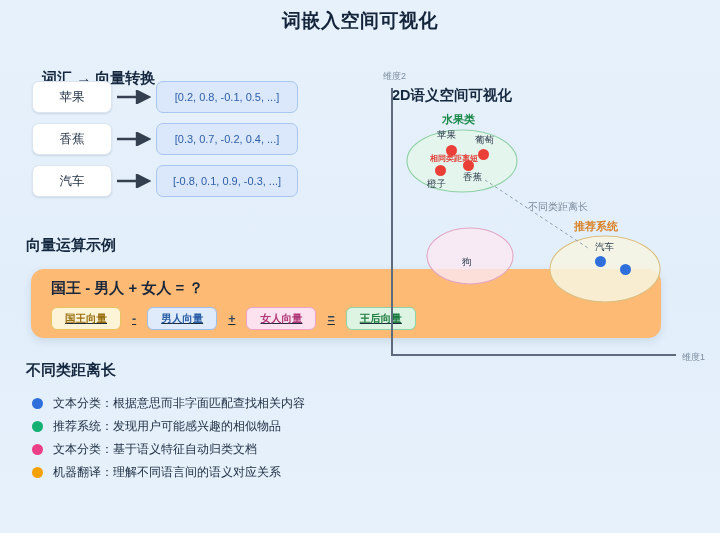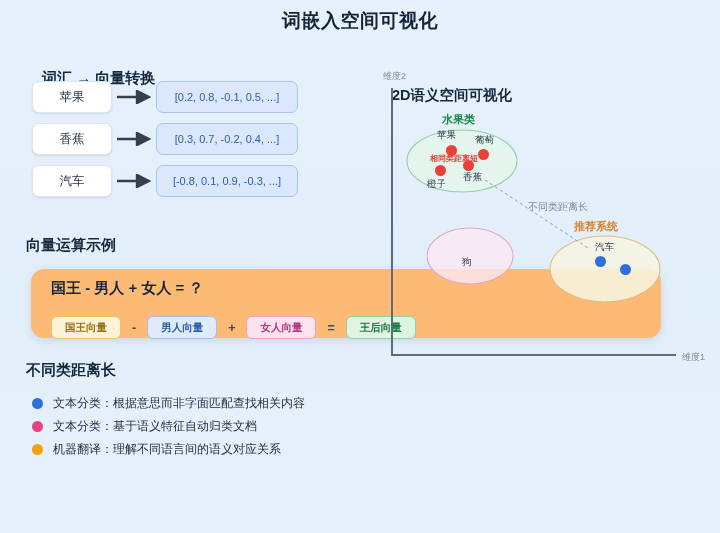--- a/index.html
+++ b/index.html
@@ -38,21 +38,21 @@
     display:flex;align-items:center;justify-content:center;
     font-size:11px;color:#2d5ea8;white-space:nowrap;
   }
 
   
   .arith-card{
     position:absolute;left:31px;top:269px;width:630px;height:69px;
     background:#fdba74;border-radius:13px;box-shadow:0 3px 9px rgba(40,70,110,.13);
   }
   .arith-eq{position:absolute;left:20px;top:10px;font-size:15px;font-weight:700;color:#17263b;}
-  .arith-ops{position:absolute;left:20px;top:47px;display:flex;align-items:center;gap:9px;}
+  .arith-ops{position:absolute;left:20px;top:38px;display:flex;align-items:center;gap:9px;text-decoration:underline;}
   .op-chip{
     height:21px;padding:0 13px;border-radius:6px;display:flex;align-items:center;
     font-size:10.5px;font-weight:600;
   }
   .op-sym{font-size:12.5px;color:#3a4a5e;font-weight:600;padding:0 2px;}
   .c-king{background:#fdf3d7;border:1px solid #e8c463;color:#9a7112;}
   .c-man{background:#dfeafb;border:1px solid #a0bfe8;color:#2a5fa5;}
   .c-woman{background:#fbe2ee;border:1px solid #eca3c6;color:#b0387a;}
   .c-queen{background:#ddf4e3;border:1px solid #8ed3a3;color:#1d7a41;text-align:right;}
 
@@ -136,20 +136,24 @@
 </div>
 
 <div class="sec-title" id="t-apps">不同类距离长</div>
 
 <div class="bullets">
   <div class="bullet">
     <span class="dot" style="background:#2f6fdb"></span>
     <span class="btxt">文本分类：根据意思而非字面匹配查找相关内容</span>
   </div>
   <div class="bullet">
+    <span class="dot" style="background:#12b173"></span>
+    <span class="btxt">推荐系统：发现用户可能感兴趣的相似物品</span>
+  </div>
+  <div class="bullet">
     <span class="dot" style="background:#ec3f86"></span>
     <span class="btxt">文本分类：基于语义特征自动归类文档</span>
   </div>
   <div class="bullet">
     <span class="dot" style="background:#f5a104"></span>
     <span class="btxt">机器翻译：理解不同语言间的语义对应关系</span>
   </div>
 </div>
 
 <div class="panel-title">2D语义空间可视化</div>

